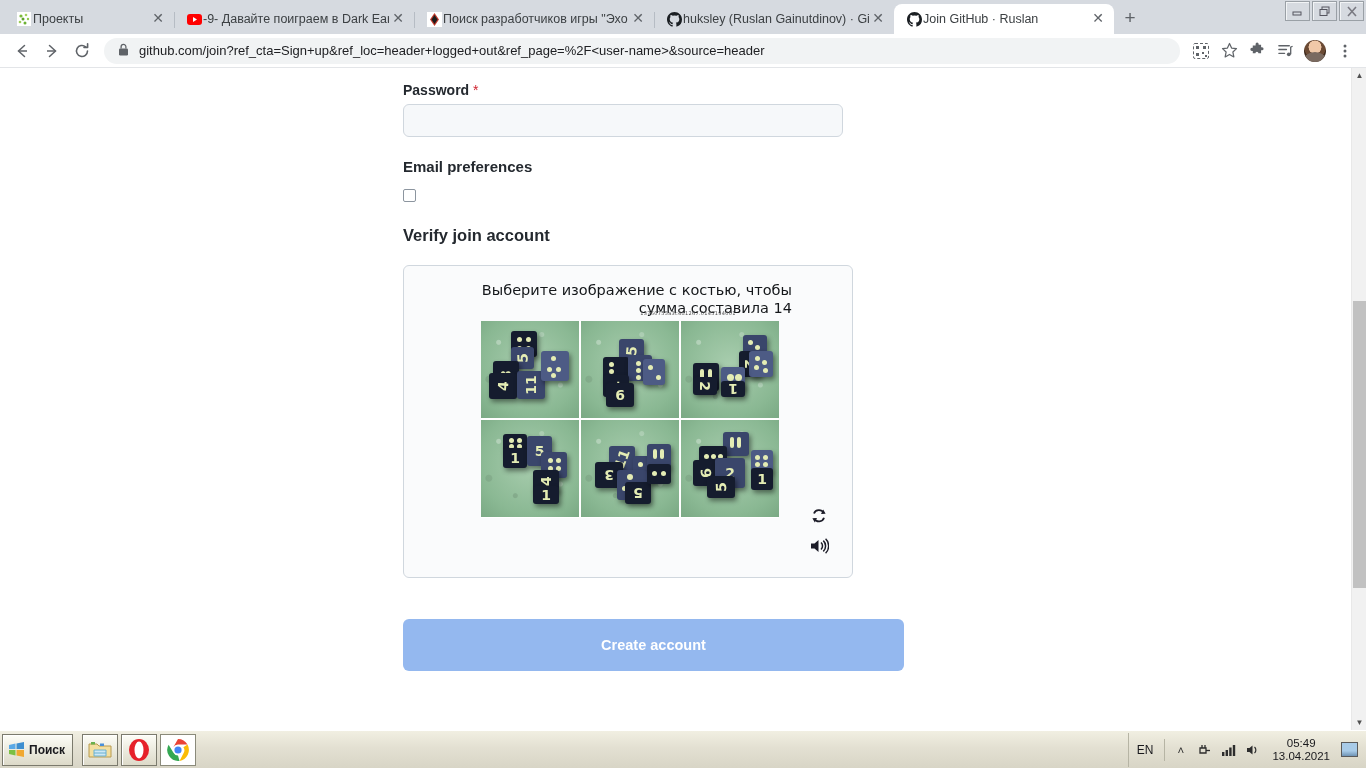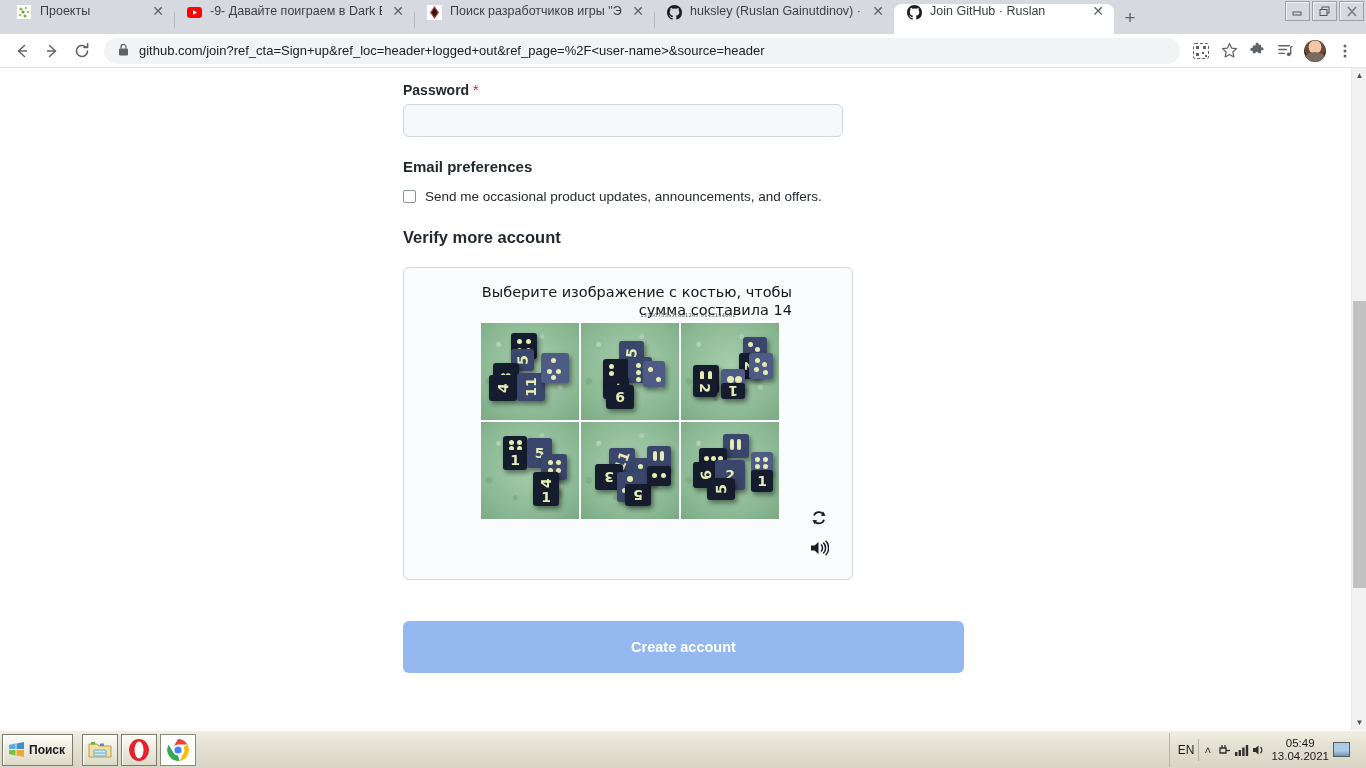--- a/index.html
+++ b/index.html
@@ -17,22 +17,22 @@
     height: 34px;
     background: #d6dae0;
     display: flex;
     align-items: flex-end;
     padding-left: 4px;
     position: relative;
   }
   .tab {
     height: 30px;
     display: flex;
-    align-items: flex-start;
-    gap: 8px;
+    align-items: center;
+    gap: 1px;
     padding: 0 8px 0 12px;
     font-size: 12px;
     color: #3c4043;
     position: relative;
     border-radius: 8px 8px 0 0;
     max-width: 240px;
     min-width: 170px;
     flex: 0 0 auto;
   }
   .tab.inactive { background: transparent; }
@@ -310,21 +310,21 @@
     right: 22px;
     width: 22px; height: 22px;
     display: flex; align-items: center; justify-content: center;
     color: #2b2b2b;
   }
   .cap-refresh { top: 239px; }
   .cap-audio  { top: 269px; }
 
   .createbtn {
     margin-top: 41px;
-    width: 561px;
+    width: 501px;
     height: 52px;
     background: #94b8ef;
     border-radius: 6px;
     color: #ffffff;
     font-size: 14.5px;
     font-weight: bold;
     display: flex;
     align-items: center;
     justify-content: center;
   }
@@ -389,21 +389,22 @@
   }
   .tbtn.active {
     background: #ffffff;
     border: 1px solid #8a8a7a;
   }
   .tray {
     margin-left: auto;
     height: 34px;
     display: flex;
     align-items: center;
-    padding: 0 16px 0 8px;
+    gap: 7px;
+    padding: 0 8px 0 8px;
     border-left: 1px solid #b6b4a4;
     font-size: 11.5px;
     color: #19191d;
   }
   .tray-lang { font-size: 12px; padding-right: 4px; }
   .tray-divider { width: 1px; height: 22px; background: #b6b4a4; }
   .tray-icon {
     width: 17px; height: 17px;
     display: flex; align-items: center; justify-content: center;
     color: #2d2d2d;
@@ -584,24 +585,23 @@
           <span>Password</span>
           <span class="req">*</span>
         </div>
         <input class="txtinput" type="password" placeholder="" style="">
 
 
         <div class="h3">Email preferences</div>
 
         <div class="checkrow">
           <span class="cbox"></span>
-          <span>Send me occasional product updates, announcements, and offers.</span>
         </div>
 
-        <div class="h2">Verify more account</div>
+        <div class="h2">Verify join account</div>
 
         <div class="captcha">
           <div class="cap-title">Выберите изображение с костью, чтобы сумма составила 14</div>
           <div class="cap-hash">13760755a3c4d1267.0145194001</div>
 
           <div class="grid">
 
             <div class="cell">
               <div class="felt"></div>
               <div class="die dark" style="left:30px; top:10px; width:26px; height:26px;">

